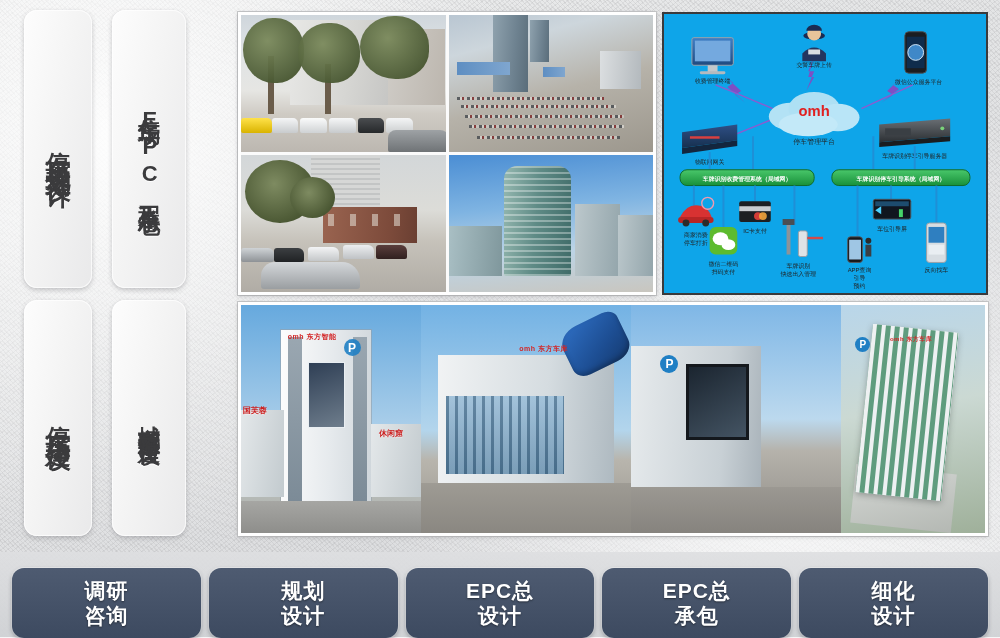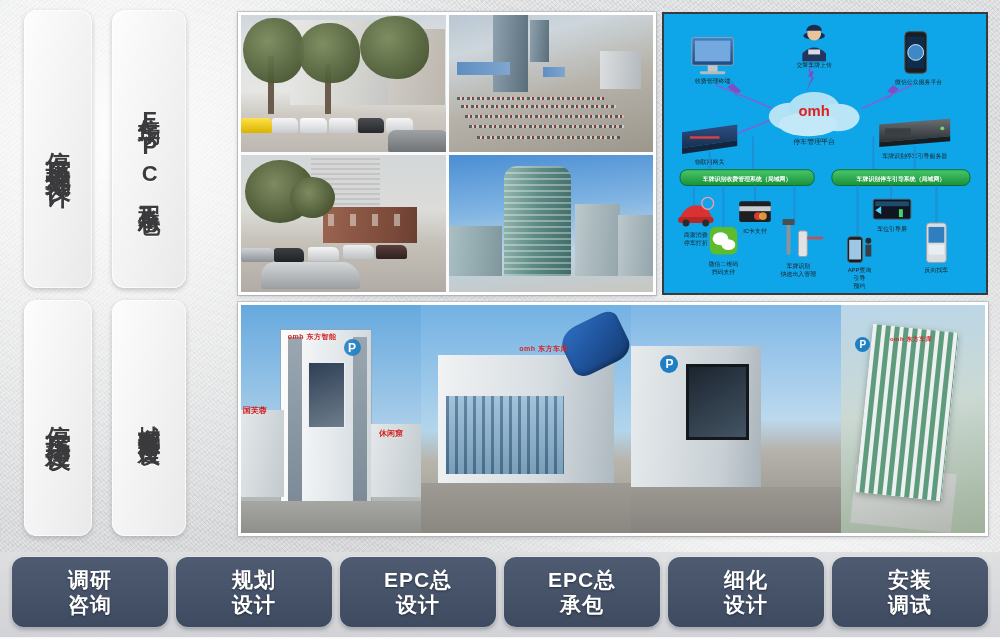--- a/index.html
+++ b/index.html
@@ -255,21 +255,21 @@
   .pcircle {
     position:absolute; border-radius:50%;
     background: rgba(31,127,196,.9); color:#fff;
     display:flex; align-items:center; justify-content:center;
     font-weight:700; z-index:3;
   }
 
   
   #process {
     position: absolute; left: 0; bottom: 0; width: 1000px; height: 92px;
-    display: flex; align-items: center; gap: 8px;
+    display: flex; align-items: flex-end; gap: 8px;
     padding: 0 12px;
   }
   #process-strip {
     position:absolute; left:0; bottom:0; width:1000px; height:86px;
     background: linear-gradient(180deg, rgba(222,223,225,.9), rgba(208,210,213,.95));
     box-shadow: 0 -1px 0 rgba(255,255,255,.8) inset;
   }
   .pbtn {
     position: relative;
     flex: 1 1 0;
@@ -586,17 +586,13 @@
     <span class="l2">设计</span>
   </div>
   <div class="pbtn">
     <span class="l1">EPC总</span>
     <span class="l2">承包</span>
   </div>
   <div class="pbtn">
     <span class="l1">细化</span>
     <span class="l2">设计</span>
   </div>
-  <div class="pbtn">
-    <span class="l1">安装</span>
-    <span class="l2">调试</span>
-  </div>
 </div>
 
 </body></html>

